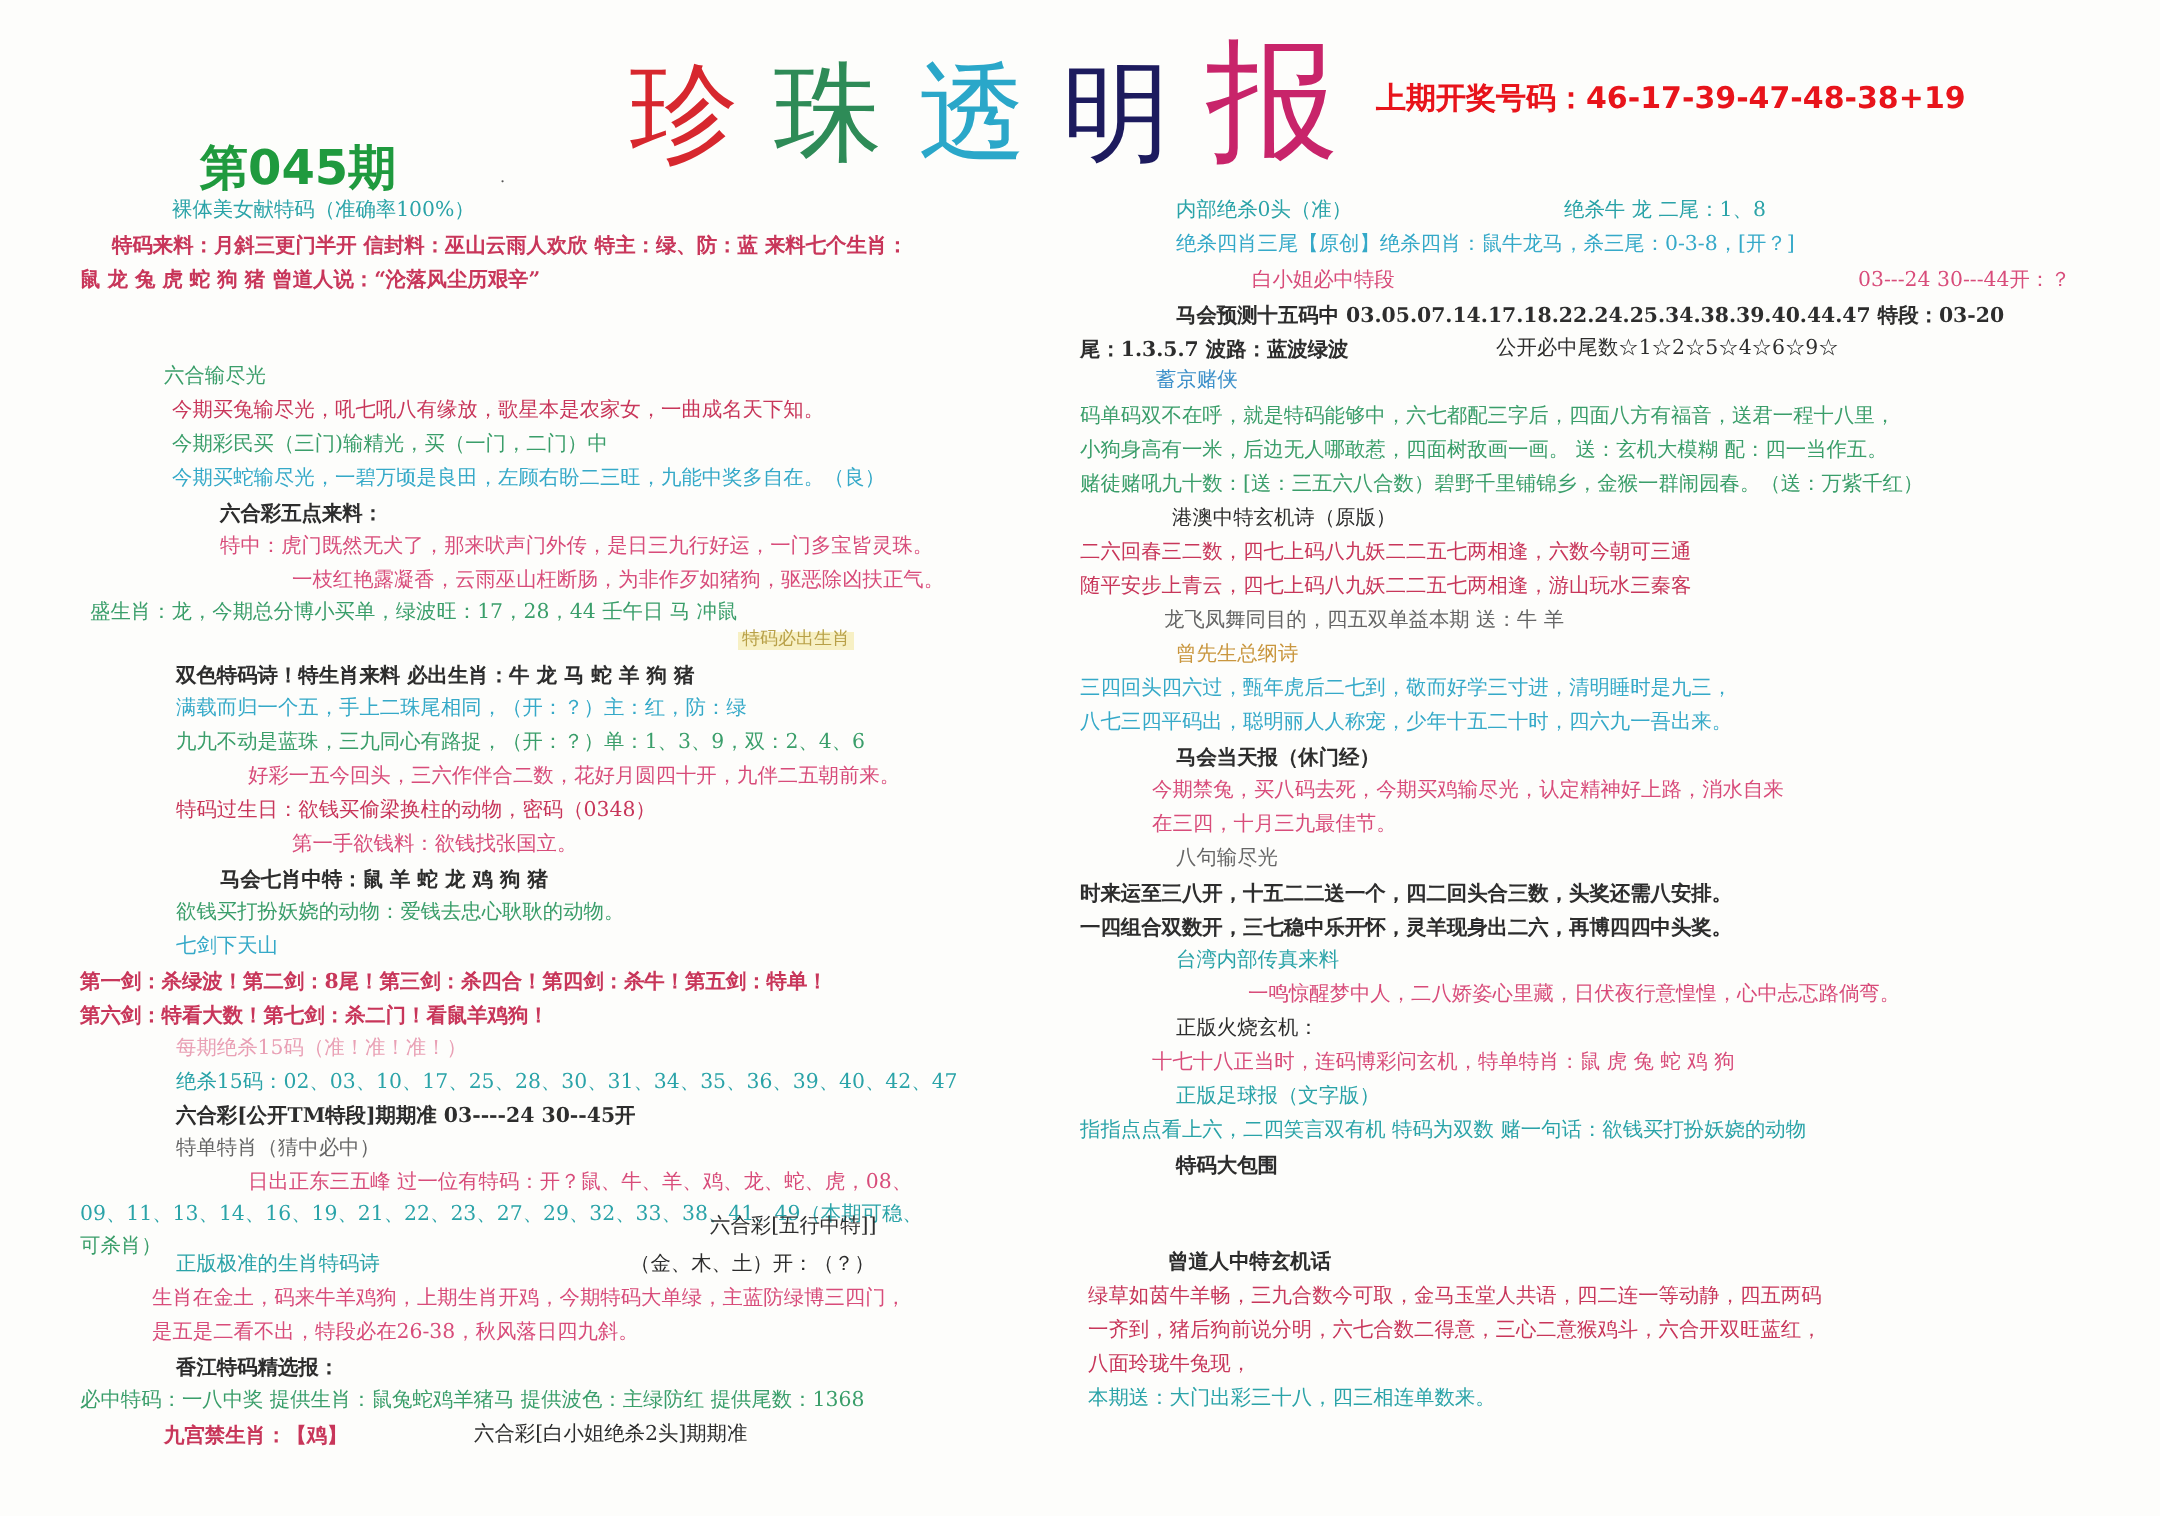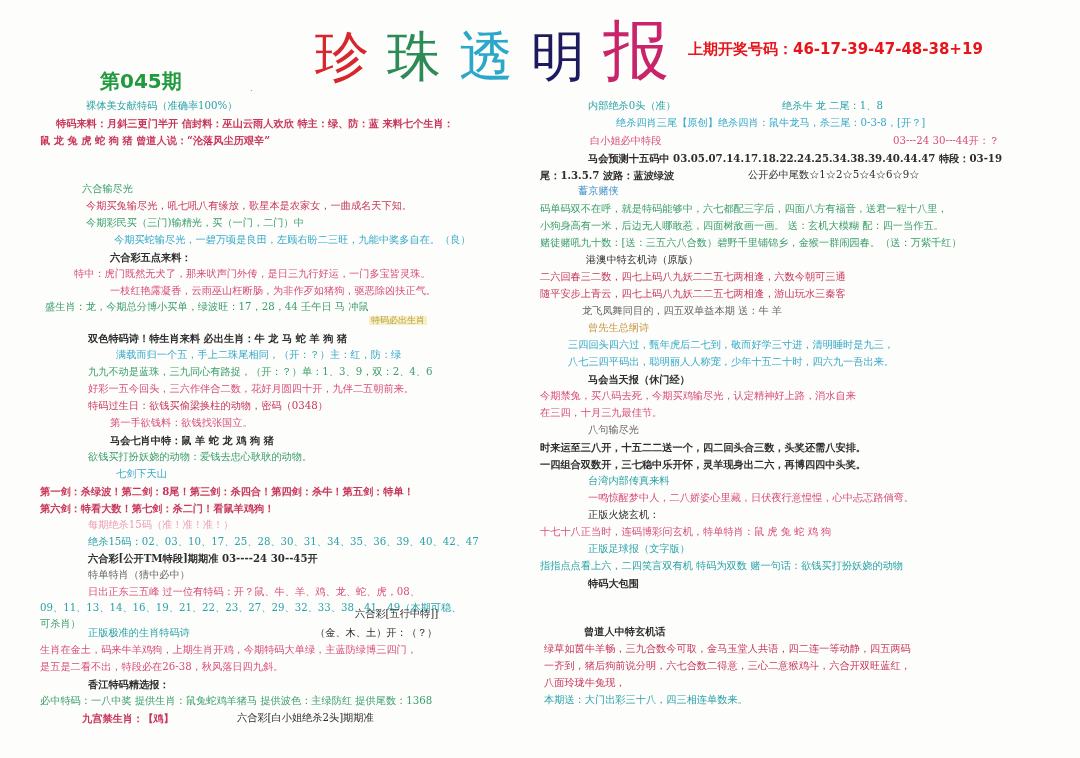--- a/index.html
+++ b/index.html
@@ -6,31 +6,31 @@
   body {
     width: 1080px; height: 758px; overflow: hidden; position: relative;
     background: #fdfdfb;
     font-family: "DejaVu Serif", "Liberation Serif", serif;
     color: #333;
   }
   .abs { position: absolute; white-space: nowrap; }
   .masthead { left: 315px; top: 18px; display: flex; align-items: flex-end; gap: 18px; }
   .mh-char { font-size: 54px; font-family: "DejaVu Serif", serif; line-height: 1; }
   .mh-char.big { font-size: 66px; }
-  .issue { left: 100px; top: 68px; font-family: "DejaVu Sans", sans-serif; font-weight: bold; font-size: 20px; color: #1f9a3e; }
+  .issue { left: 100px; top: 68px; font-family: "DejaVu Sans", sans-serif; font-weight: bold; font-size: 24px; color: #1f9a3e; }
   .prev-draw { left: 688px; top: 40px; font-family: "DejaVu Sans", sans-serif; font-weight: bold; font-size: 15px; color: #e8141b; }
   .dot { left: 250px; top: 84px; font-size: 8px; color: #555; }
   .ln { position: absolute; white-space: nowrap; font-size: 10.2px; line-height: 1; }
   .bold { font-weight: bold; }
   .c-red { color: #c8365a; }
-  .c-pink { color: #d84c7a; }
+  .c-pink { color: #d84c7a; margin-left: 36px; }
   .c-lpink { color: #e9a0b5; }
   .c-green { color: #3a9e6a; }
   .c-teal { color: #2aa3a8; }
-  .c-cyan { color: #35a9c8; margin-left: 28px; }
+  .c-cyan { color: #35a9c8; }
   .c-blue { color: #3b8fc9; font-family: Liberation Mono, monospace; }
   .c-dark { color: #2d2d2d; }
   .c-gray { color: #666; }
   .c-gold { color: #c9963e; }
   .hl-yellow { background: #f7f0c4; color: #b8a048; padding: 0 2px; }
 </style>
 </head>
 <body>
 
 <div class="abs masthead">
@@ -91,21 +91,21 @@
   <div class="ln c-red bold" style="left:82px;top:713px">九宫禁生肖：【鸡】</div>
   <div class="ln c-dark" style="left:237px;top:713px">六合彩[白小姐绝杀2头]期期准</div>
 </div>
 
 <div>
   <div class="ln c-teal" style="left:588px;top:101px">内部绝杀0头（准）</div>
   <div class="ln c-teal" style="left:782px;top:101px">绝杀牛 龙   二尾：1、8</div>
   <div class="ln c-cyan" style="left:588px;top:118px">绝杀四肖三尾【原创】绝杀四肖：鼠牛龙马，杀三尾：0-3-8，[开？]</div>
   <div class="ln c-pink" style="left:590px;top:136px">白小姐必中特段</div>
   <div class="ln c-pink" style="left:893px;top:136px">03---24 30---44开：？</div>
-  <div class="ln c-dark bold" style="left:588px;top:153px">马会预测十五码中 03.05.07.14.17.18.22.24.25.34.38.39.40.44.47 特段：03-19</div>
+  <div class="ln c-dark bold" style="left:588px;top:153px">马会预测十五码中 03.05.07.14.17.18.22.24.25.34.38.39.40.44.47 特段：03-20</div>
   <div class="ln c-dark bold" style="left:540px;top:170px">尾：1.3.5.7 波路：蓝波绿波</div>
   <div class="ln c-dark" style="left:748px;top:170px">公开必中尾数☆1☆2☆5☆4☆6☆9☆</div>
 
   <div class="ln c-blue" style="left:578px;top:187px">蓄京赌侠</div>
   <div class="ln c-green" style="left:540px;top:204px">码单码双不在呼，就是特码能够中，六七都配三字后，四面八方有福音，送君一程十八里，</div>
   <div class="ln c-green" style="left:540px;top:221px">小狗身高有一米，后边无人哪敢惹，四面树敌画一画。 送：玄机大模糊 配：四一当作五。</div>
   <div class="ln c-green" style="left:540px;top:238px">赌徒赌吼九十数：[送：三五六八合数）碧野千里铺锦乡，金猴一群闹园春。（送：万紫千红）</div>
   <div class="ln c-dark" style="left:586px;top:255px">港澳中特玄机诗（原版）</div>
   <div class="ln c-red" style="left:540px;top:272px">二六回春三二数，四七上码八九妖二二五七两相逢，六数今朝可三通</div>
   <div class="ln c-red" style="left:540px;top:289px">随平安步上青云，四七上码八九妖二二五七两相逢，游山玩水三秦客</div>

